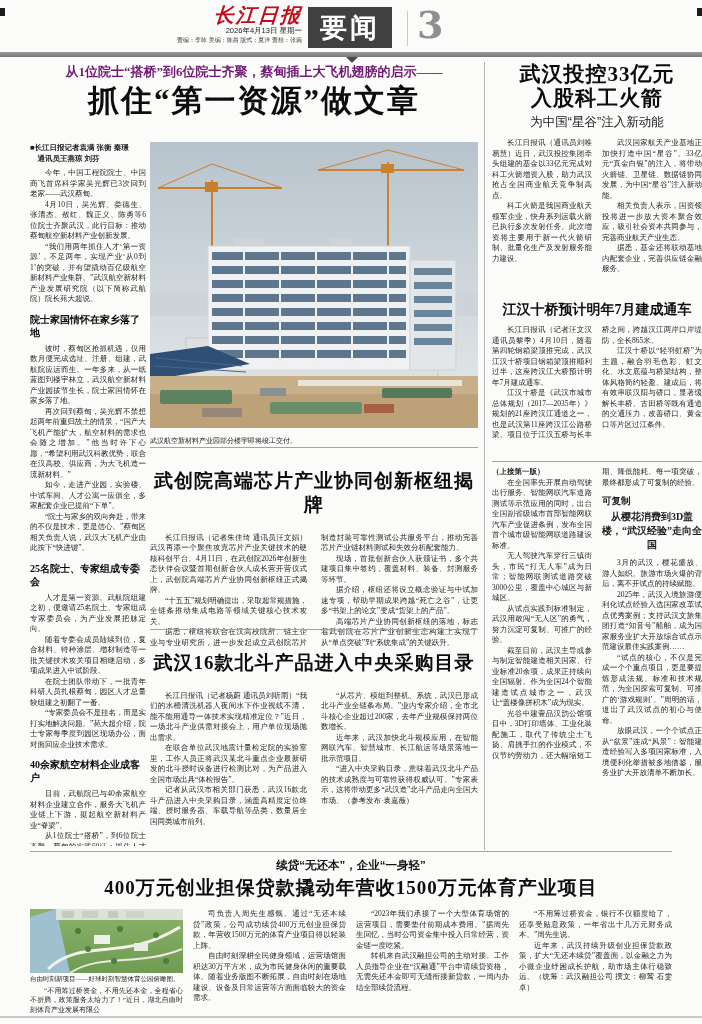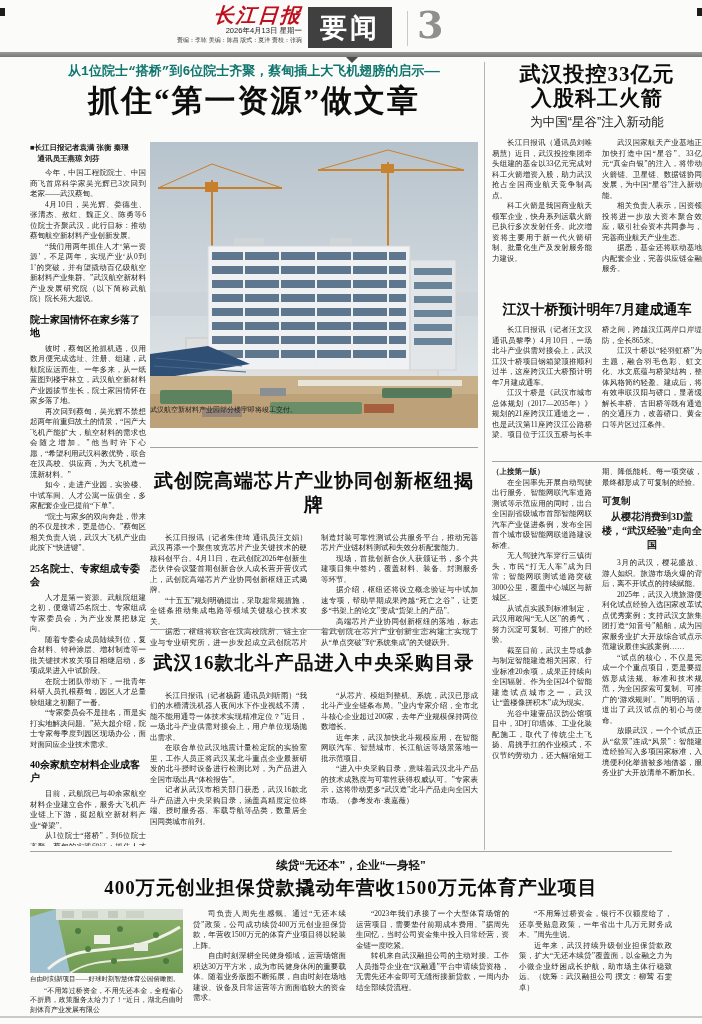--- a/index.html
+++ b/index.html
@@ -16,36 +16,36 @@
   .badge{position:absolute;left:308px;top:7px;width:84px;height:41px;background:#404040;color:#fff;
          display:flex;align-items:center;justify-content:center;font-size:27px;font-weight:bold;letter-spacing:3px;}
   .head-vrule{position:absolute;left:407px;top:11px;width:1px;height:35px;background:#c9c9c9;}
   .pageno{position:absolute;left:417px;top:2px;font-size:38px;line-height:46px;font-weight:bold;color:#8f8f8f;
           font-family:"DejaVu Serif",serif;}
   .head-bar{position:absolute;left:0;top:52px;width:702px;height:5px;background:linear-gradient(#9b9b9b,#787878);}
   .head-pointer{position:absolute;left:346px;top:57px;width:0;height:0;
                 border-left:6px solid transparent;border-right:6px solid transparent;border-top:6px solid #4a4a4a;}
   
   .lead-head{position:absolute;left:30px;top:64px;width:448px;text-align:center;}
-  .kicker{font-size:13px;font-weight:bold;font-family:Liberation Mono, monospace;color:#0f766e;line-height:16px;}
+  .kicker{font-size:13px;font-weight:bold;font-family:Liberation Serif, serif;color:#701a75;line-height:16px;}
   .lead-title{font-size:31px;font-weight:bold;letter-spacing:2px;line-height:36px;margin-top:3px;color:#0d0d0d;}
   
   .body p{margin:0;text-indent:2em;text-align:justify;}
   .small{font-size:7.5px;line-height:10.5px;color:#1e1e1e;}
   .byline{font-weight:bold;font-size:7.5px;line-height:11px;font-family:"Liberation Sans",sans-serif;}
   .byline2{text-indent:1em;}
   .subhead{font-weight:bold;font-size:10px;line-height:13px;margin:8px 0 5px;color:#0c0c0c;}
   .cols2{column-count:2;column-gap:14px;overflow:hidden;}
   .h-mid{font-size:19px;font-weight:bold;text-align:center;letter-spacing:1px;line-height:24px;color:#0d0d0d;}
   .rule{background:#a3a3a3;height:1px;}
   
   .left-col{position:absolute;left:30px;top:142px;width:116px;height:704px;overflow:hidden;}
   
   .photo-wrap{position:absolute;left:150px;top:142px;width:328px;height:286px;overflow:hidden;background:#cdd5da;}
-  .caption{position:absolute;left:150px;top:406px;width:328px;font-size:7px;line-height:9px;color:#222;}
+  .caption{position:absolute;left:150px;top:437px;width:328px;font-size:7px;line-height:9px;color:#222;}
   .mid-rule1{position:absolute;left:150px;top:447px;width:328px;}
   .art-chip{position:absolute;left:150px;top:453px;width:328px;}
   .art-chip .cols2{margin-top:6px;height:142px;}
   .mid-rule2{position:absolute;left:150px;top:629px;width:328px;}
   .art-beidou{position:absolute;left:150px;top:635px;width:328px;}
   .art-beidou .cols2{margin-top:5px;height:173px;}
   
   .main-vrule{position:absolute;left:484px;top:62px;width:1px;height:788px;background:#b5b5b5;}
   .right-col{position:absolute;left:492px;top:62px;width:210px;}
   .rk-title{font-size:21px;font-weight:bold;text-align:center;line-height:24px;letter-spacing:1px;color:#0d0d0d;}
@@ -242,21 +242,21 @@
           <p>科工火箭是我国商业航天领军企业，快舟系列运载火箭已执行多次发射任务。此次增资将主要用于新一代火箭研制、批量化生产及发射服务能力建设。</p>
           <p>武汉国家航天产业基地正加快打造中国“星谷”。33亿元“真金白银”的注入，将带动火箭链、卫星链、数据链协同发展，为中国“星谷”注入新动能。</p>
           <p>相关负责人表示，国资领投将进一步放大资本聚合效应，吸引社会资本共同参与，完善商业航天产业生态。</p>
           <p>据悉，基金还将联动基地内配套企业，完善供应链金融服务。</p>
         </div>
     </section>
 
     <section class="art-bridge">
       <div class="br-title">江汉十桥预计明年7月建成通车</div>
       <div class="cols2 body small">
-          <p>长江日报讯（记者汪文汉 通讯员黎季）4月10日，一场北斗产业供需对接会上，武汉江汉十桥项目钢箱梁顶推顺利过半，这座跨汉江大桥预计明年7月建成通车。</p>
+          <p>长江日报讯（记者汪文汉 通讯员黎季）4月10日，随着第四轮钢箱梁顶推完成，武汉江汉十桥项目钢箱梁顶推顺利过半，这座跨汉江大桥预计明年7月建成通车。</p>
           <p>江汉十桥是《武汉市城市总体规划（2017—2035年）》规划的21座跨汉江通道之一，也是武汉第11座跨汉江公路桥梁。项目位于江汉五桥与长丰桥之间，跨越汉江两岸口岸堤防，全长865米。</p>
           <p>江汉十桥以“轻羽虹桥”为主题，融合羽毛色彩、虹文化、水文底蕴与桥梁结构，整体风格简约轻盈。建成后，将有效串联汉阳与硚口，显著缓解长丰桥、古田桥等既有通道的交通压力，改善硚口、黄金口等片区过江条件。</p>
         </div>
     </section>
 
     <div class="cont-rule rule"></div>
 
     <section class="art-cont">
       <div class="cols2 body small">
         <p class="jump">（上接第一版）</p>

